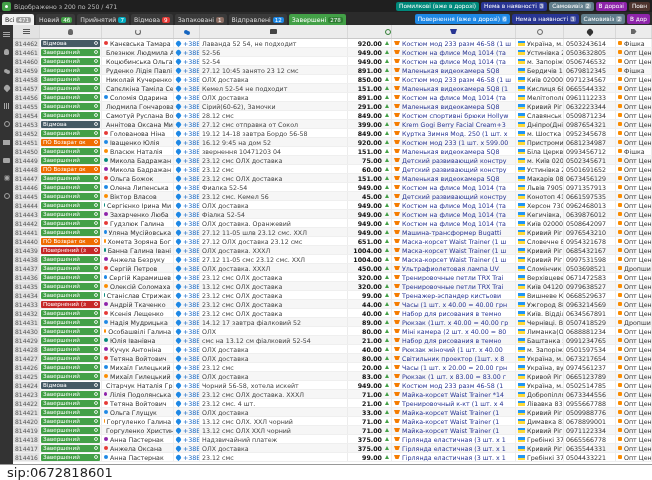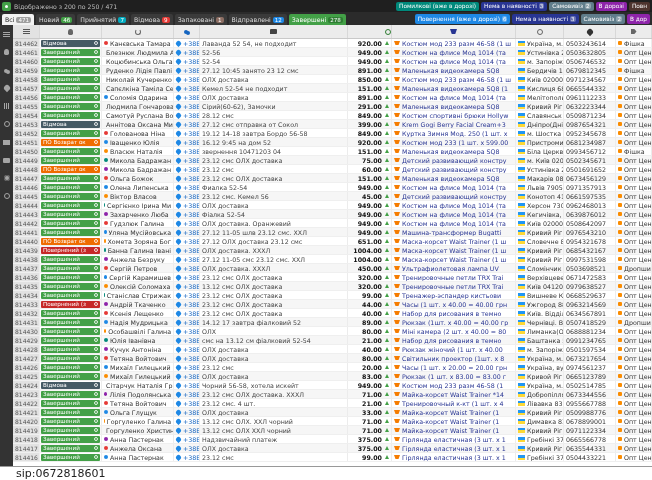--- a/index.html
+++ b/index.html
@@ -70,21 +70,21 @@
   .print-icon{width:7px;height:5px;background:currentColor;border-radius:1px}
   .gear-icon{width:6px;height:6px;background:currentColor;border-radius:50%;box-shadow:inset 0 0 0 1px #555}
   .dot{width:4px;height:4px;border-radius:50%}
   .ph-mini{width:5px;height:5px;background:#1e88e5;border-radius:50% 50% 50% 0;transform:rotate(-45deg)}
   .up-arrow{width:0;height:0;border-left:2px solid transparent;border-right:2px solid transparent;border-bottom:4px solid #43a047;margin-left:1px}
   .cart-mini{width:6px;height:4px;background:#f57c00;clip-path:polygon(0 0,100% 0,75% 100%,25% 100%)}
   .ua-flag{width:7px;height:5px;background:linear-gradient(#2196f3 50%,#fdd835 50%)}
   .src-mini{width:4px;height:4px;background:#fb8c00;border-radius:1px}
 
   
-  .statusbar{flex:0 0 11px;background:#fff;border-top:1px solid #999;display:flex;align-items:flex-start;padding:0 16px;font-size:11px;color:#222}
+  .statusbar{flex:0 0 11px;background:#fff;border-top:1px solid #999;display:flex;align-items:flex-start;padding:0 7px;font-size:13px;color:#222}
 </style>
 </head>
 <body>
 
 <div class="app">
 
   <div class="topbar">
     <span class="logo"></span>
     <span class="topbar-title">Відображено з 200 по 250 / 471</span>
     <span class="spacer"></span>

